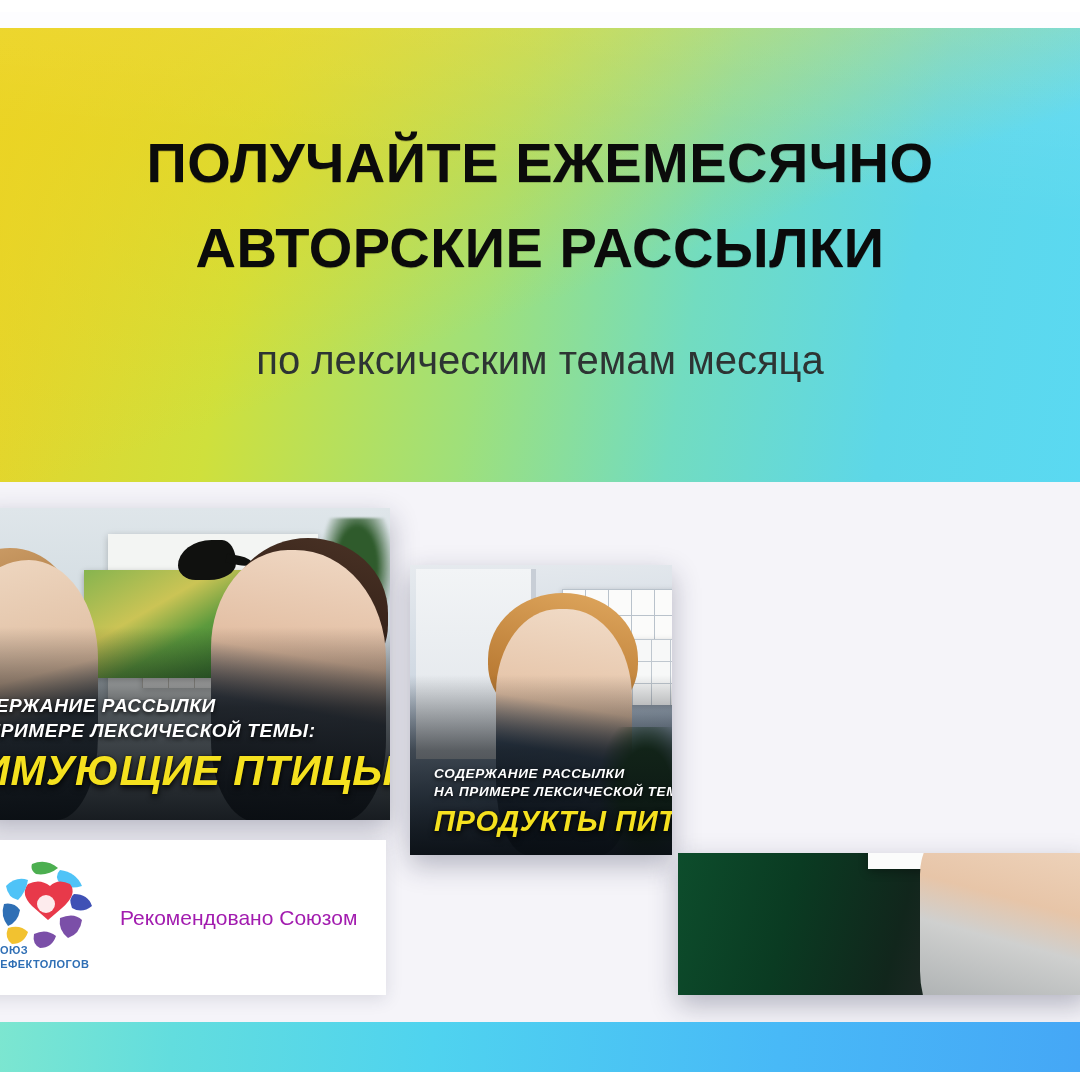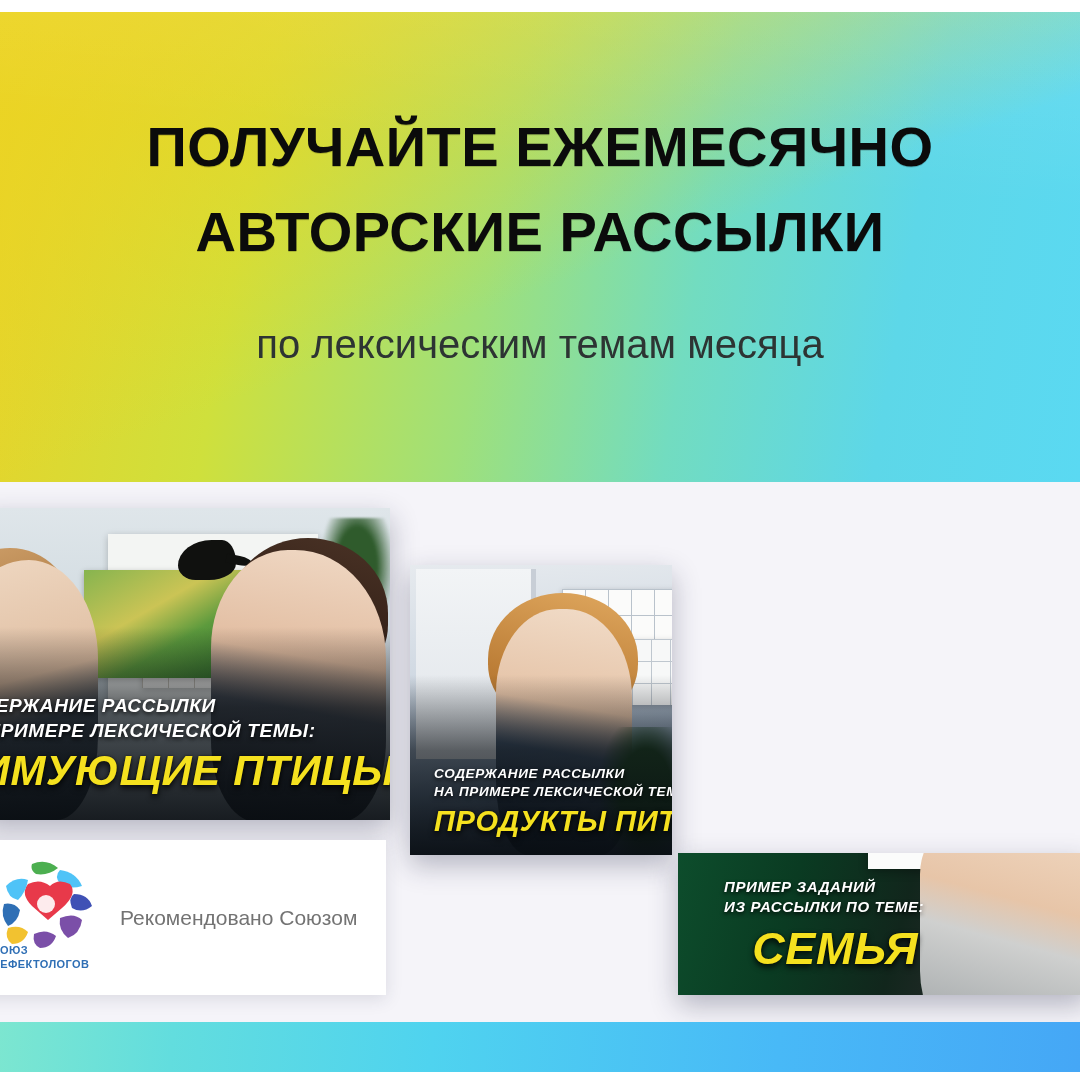--- a/index.html
+++ b/index.html
@@ -9,21 +9,21 @@
     font-family:"Liberation Sans", sans-serif;
     background:#ffffff;
     overflow:hidden;
     position:relative;
   }
 
   .page { position:relative; width:1080px; height:1080px; overflow:hidden; background:#fdfdff; }
 
   
   .hero {
-    position:absolute; left:0; top:12px; width:1080px; height:470px;
+    position:absolute; left:0; top:28px; width:1080px; height:470px;
     background:
       linear-gradient(160deg, rgba(236,212,34,0.95) 0%, rgba(236,212,34,0.0) 55%),
       linear-gradient(100deg, #e9d228 0%, #cfe03c 24%, #9fe07a 46%, #72dcc0 64%, #5dd7e8 82%, #5ad9f2 100%);
     overflow:hidden;
   }
   .hero::after{
     content:""; position:absolute; inset:0;
     background:linear-gradient(185deg, rgba(255,255,255,0.10) 0%, rgba(255,255,255,0) 35%);
     pointer-events:none;
   }
@@ -244,21 +244,21 @@
     z-index:6;
   }
   .badge-logo { position:relative; width:104px; height:120px; flex:0 0 auto; }
   .badge-mark { position:absolute; left:0; top:2px; width:100px; height:92px; }
   .badge-logo-text {
     position:absolute; left:-6px; bottom:6px; width:110px;
     font-size:11px; font-weight:700; color:#2f6fb5;
     letter-spacing:.4px; line-height:1.26; text-transform:uppercase;
   }
   .badge-text {
-    font-size:21px; color:#737373; line-height:1.52; font-weight:400;text-align:right;
+    font-size:21px; color:#a21caf; line-height:1.52; font-weight:400;text-align:right;
   }
   .badge-text .b2 { display:block; }
 
   
   .footbar {
     position:absolute; left:0; top:1022px; width:1080px; height:50px;
     background:linear-gradient(95deg,#7ce6d0 0%, #62ddde 16%, #4fd3ef 40%, #48b9f7 72%, #45a7f6 100%);
   }
   .topstrip { position:absolute; left:0; top:0; width:1080px; height:12px; background:#ffffff; }
   .botstrip { position:absolute; left:0; top:1072px; width:1080px; height:8px; background:#ffffff; }
@@ -323,25 +323,20 @@
       <div class="cap-big">ПРОДУКТЫ ПИТАНИЯ</div>
     </div>
   </article>
 
   <article class="card card-3">
     <div class="card-photo c3-bg">
       <div class="c3-fire"></div>
       <div class="c3-card"></div>
       <div class="c3-hair"></div>
       <div class="c3-person"></div>
-    </div>
-    <div class="cap c3-cap">
-      <div class="cap-small">ПРИМЕР ЗАДАНИЙ</div>
-      <div class="cap-small">ИЗ РАССЫЛКИ ПО ТЕМЕ:</div>
-      <div class="cap-big">СЕМЬЯ</div>
     </div>
   </article>
 
   <aside class="badge">
     <div class="badge-logo">
       <svg class="badge-mark" viewBox="0 0 100 92">
         <path d="M34 4 Q48 -2 60 8 Q50 16 38 14 Q32 10 34 4 Z" fill="#4caf50"></path>
         <path d="M62 10 Q78 12 84 26 Q72 30 62 24 Q56 16 62 10 Z" fill="#4fc3f7"></path>
         <path d="M30 24 Q42 18 52 26 Q60 18 72 24 Q80 34 64 48 L50 60 L34 46 Q22 34 30 24 Z" fill="#e8394a"></path>
         <path d="M8 26 Q18 16 30 20 Q28 32 20 40 Q10 38 8 26 Z" fill="#4fc3f7"></path>

